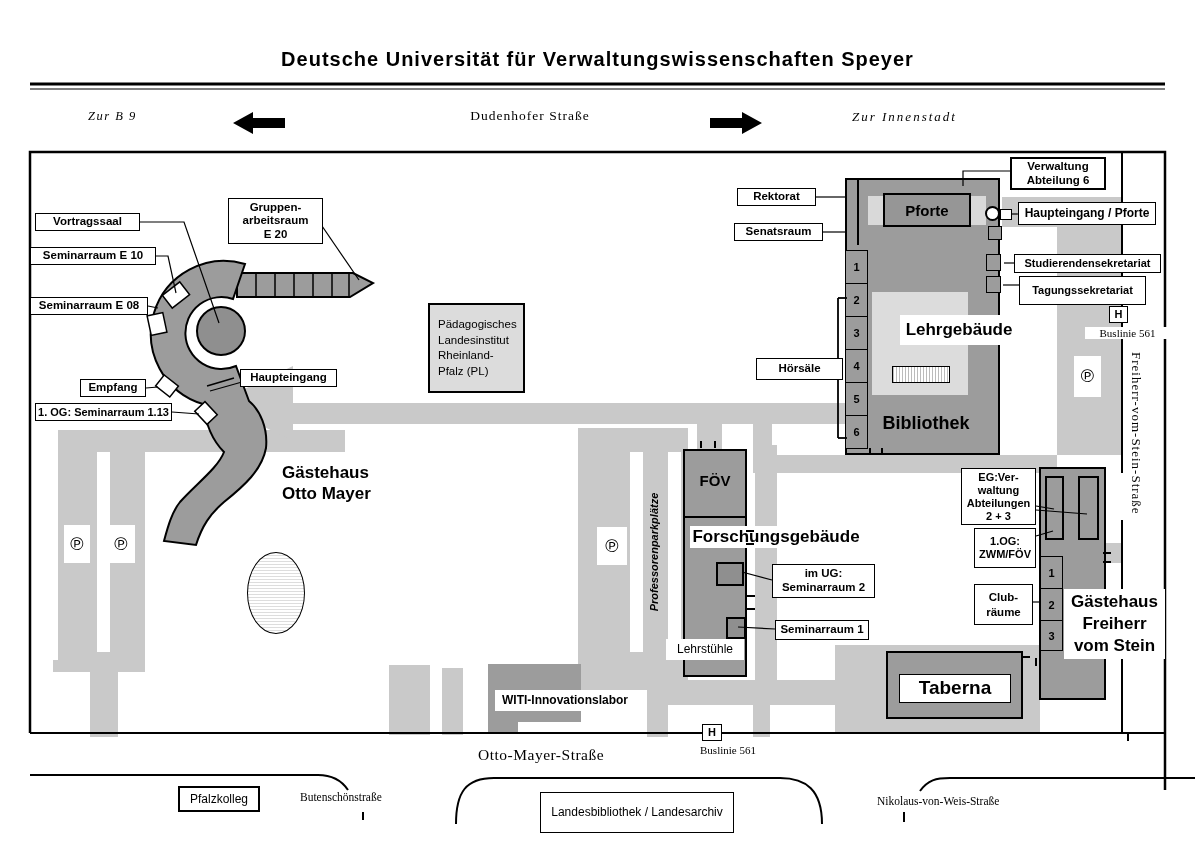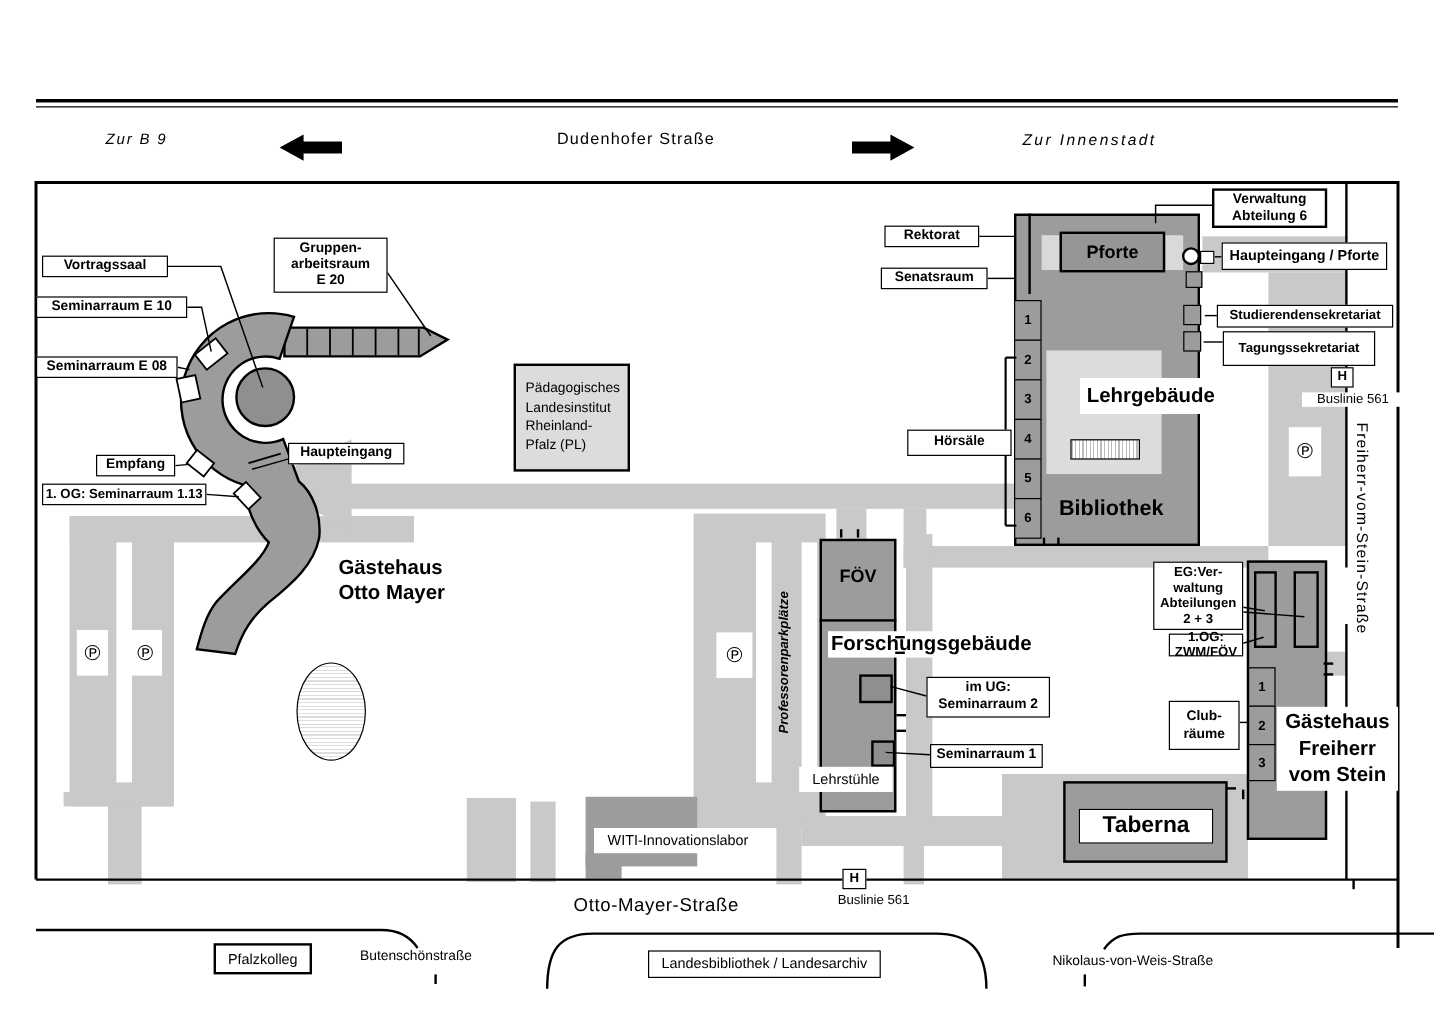--- a/index.html
+++ b/index.html
@@ -7,21 +7,21 @@
   .abs{position:absolute;}
   .path{position:absolute;background:#c9c9c9;z-index:1;}
   .white{position:absolute;background:#fff;z-index:2;}
   .bld{position:absolute;background:#9c9c9c;border:2px solid #000;box-sizing:border-box;z-index:2;}
   .bld.noborder{border:none;}
   .cell{position:absolute;background:#9c9c9c;border:1.5px solid #000;box-sizing:border-box;display:flex;align-items:center;justify-content:center;font-size:11px;font-weight:bold;z-index:2;}
   .box{position:absolute;background:#fff;border:1.5px solid #000;box-sizing:border-box;font-weight:bold;font-size:11.5px;display:flex;flex-direction:column;align-items:center;justify-content:center;text-align:center;z-index:4;line-height:1.18;}
   .box.b2{border-width:2px;}
   .box.normal{font-weight:normal;}
   .lbl{position:absolute;font-weight:bold;z-index:4;white-space:nowrap;}
-  .lbl.normal{font-weight:normal;}
+  .lbl.normal{font-weight:normal;font-family:Liberation Serif, serif;}
   .tick{position:absolute;background:#000;z-index:4;}
   .pbox{position:absolute;background:#fff;z-index:2;display:flex;align-items:center;justify-content:center;font-size:18px;z-index:3;}
   svg.overlay{position:absolute;left:0;top:0;z-index:3;pointer-events:none;}
   .bldlabel{position:absolute;z-index:2;display:flex;align-items:center;justify-content:center;font-weight:bold;}
 </style>
 </head>
 <body>
 
 <div class="stage">
 
@@ -164,20 +164,21 @@
     </g>
 
     <g stroke="#000" stroke-width="1.8" fill="none">
       <path d="M823,369 L838,369"></path>
       <path d="M838,298 L838,438"></path>
       <path d="M838,298 L847,298"></path>
       <path d="M838,438 L847,438"></path>
     </g>
   </svg>
 
+  <div class="lbl" style="left:0;top:48px;width:1195px;text-align:center;font-size:20px;letter-spacing:1px">Deutsche Universität für Verwaltungswissenschaften Speyer</div>
   <div class="lbl normal" style="left:88px;top:109px;font-style:italic;font-size:12.5px;letter-spacing:1.5px">Zur B 9</div>
   <div class="lbl normal" style="left:440px;top:108px;width:180px;text-align:center;font-size:13.5px;letter-spacing:1px">Dudenhofer Straße</div>
   <div class="lbl normal" style="left:852px;top:109px;font-style:italic;font-size:13px;letter-spacing:2px">Zur Innenstadt</div>
 
   <div class="box" style="left:35px;top:213px;width:105px;height:18px">Vortragssaal</div>
   <div class="box" style="left:30px;top:247px;width:126px;height:18px">Seminarraum E 10</div>
   <div class="box" style="left:30px;top:297px;width:118px;height:18px">Seminarraum E 08</div>
   <div class="box" style="left:80px;top:379px;width:66px;height:18px">Empfang</div>
   <div class="box" style="left:35px;top:403px;width:137px;height:18px;font-size:11px">1. OG: Seminarraum 1.13</div>
   <div class="box" style="left:240px;top:369px;width:97px;height:18px">Haupteingang</div>
@@ -211,29 +212,29 @@
   <div class="box" style="left:900px;top:315px;width:118px;height:30px;font-size:17px;border:none">Lehrgebäude</div>
 
   <div class="box" style="left:690px;top:526px;width:172px;height:22px;font-size:17px;border:none">Forschungsgebäude</div>
   <div class="box" style="left:772px;top:564px;width:103px;height:34px">
     <span>im UG:</span>
     <span>Seminarraum 2</span>
   </div>
   <div class="box" style="left:775px;top:620px;width:94px;height:20px">Seminarraum 1</div>
   <div class="box normal" style="left:666px;top:639px;width:78px;height:21px;border:none;font-size:12px">Lehrstühle</div>
   <div class="lbl" style="left:587px;top:545px;width:136px;height:14px;text-align:center;font-size:11px;font-style:italic;transform:rotate(-90deg)">Professorenparkplätze</div>
-  <div class="box normal" style="left:495px;top:690px;width:140px;height:21px;border:none;font-size:12px;font-weight:normal">WITI-Innovationslabor</div>
+  <div class="box normal" style="left:495px;top:690px;width:140px;height:21px;border:none;font-size:12px;font-weight:bold">WITI-Innovationslabor</div>
 
   <div class="box" style="left:961px;top:468px;width:75px;height:57px;font-size:11px;line-height:13px">
     <span>EG:Ver-</span>
     <span>waltung</span>
     <span>Abteilungen</span>
     <span>2 + 3</span>
   </div>
-  <div class="box" style="left:974px;top:528px;width:62px;height:19px;font-size:11px">
+  <div class="box" style="left:974px;top:528px;width:62px;height:40px;font-size:11px">
     <span>1.OG:</span>
     <span>ZWM/FÖV</span>
   </div>
   <div class="box" style="left:974px;top:584px;width:59px;height:41px;font-size:11.5px;line-height:15px">
     <span>Club-</span>
     <span>räume</span>
   </div>
   <div class="box" style="left:1064px;top:589px;width:101px;height:70px;border:none;font-size:17px;line-height:22px">
     <span>Gästehaus</span>
     <span>Freiherr</span>
@@ -246,21 +247,21 @@
   <div class="box normal" style="left:702px;top:724px;width:20px;height:17px;font-size:11px;font-weight:bold;border-width:1.2px">H</div>
   <div class="lbl normal" style="left:688px;top:744px;width:80px;text-align:center;font-size:11px">Buslinie 561</div>
   <div class="pbox" style="left:64px;top:525px;width:26px;height:38px">℗</div>
   <div class="pbox" style="left:107px;top:525px;width:28px;height:38px">℗</div>
   <div class="pbox" style="left:597px;top:527px;width:30px;height:38px">℗</div>
   <div class="pbox" style="left:1074px;top:356px;width:27px;height:41px">℗</div>
 
   <div class="lbl normal" style="left:478px;top:746px;font-size:15.5px;letter-spacing:0.5px">Otto-Mayer-Straße</div>
   <div class="box b2 normal" style="left:178px;top:786px;width:82px;height:26px;font-size:12px">Pfalzkolleg</div>
   <div class="lbl normal" style="left:300px;top:791px;font-size:11.5px">Butenschönstraße</div>
-  <div class="box normal" style="left:540px;top:792px;width:194px;height:23px;font-size:12px;border-width:1px">Landesbibliothek / Landesarchiv</div>
+  <div class="box normal" style="left:540px;top:792px;width:194px;height:41px;font-size:12px;border-width:1px">Landesbibliothek / Landesarchiv</div>
   <div class="lbl normal" style="left:877px;top:795px;font-size:11.5px">Nikolaus-von-Weis-Straße</div>
 
   <div class="tick" style="left:700px;top:441px;width:2px;height:7px"></div>
   <div class="tick" style="left:714px;top:441px;width:2px;height:7px"></div>
   <div class="tick" style="left:869px;top:448px;width:2px;height:7px"></div>
   <div class="tick" style="left:881px;top:448px;width:2px;height:7px"></div>
   <div class="tick" style="left:747px;top:595px;width:8px;height:2px"></div>
   <div class="tick" style="left:747px;top:608px;width:8px;height:2px"></div>
   <div class="tick" style="left:746px;top:530px;width:8px;height:2px"></div>
   <div class="tick" style="left:746px;top:543px;width:8px;height:2px"></div>

